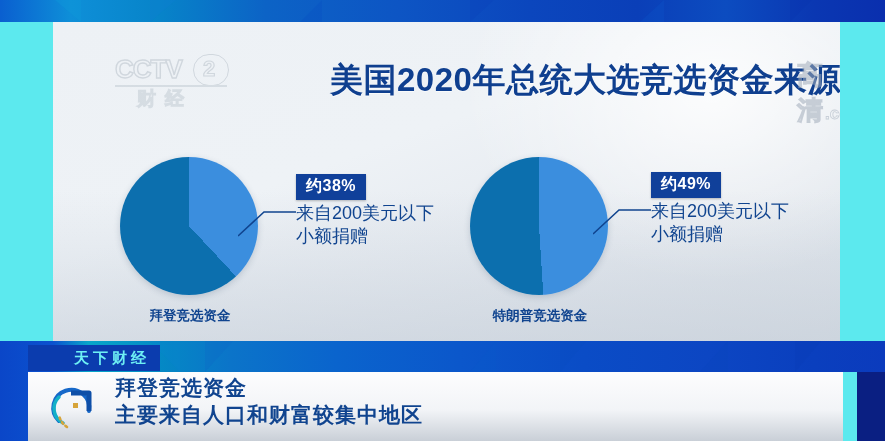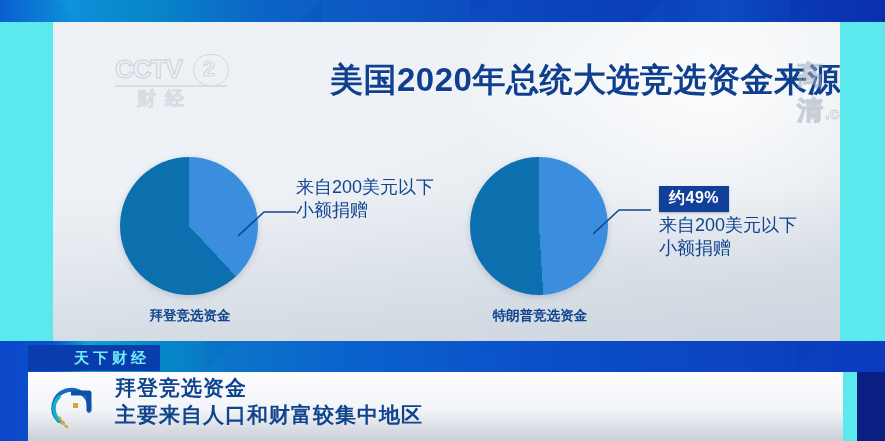--- a/index.html
+++ b/index.html
@@ -162,37 +162,38 @@
       <div class="pie" style="width:138px;height:138px;
                   background:conic-gradient(from 0deg,#3b8ede 0deg 137deg,#0c6fae 137deg 360deg);"></div>
       <div class="pie-caption" style="top:150px;left:0;">拜登竞选资金</div>
     </div>
 
     <svg class="leader" width="60" height="40" style="left:185px;top:178px;">
       <polyline points="0,36 26,12 58,12" fill="none" stroke="#10448f" stroke-width="1.6"></polyline>
     </svg>
 
     <div class="callout" style="left:243px;top:152px;">
+      <div class="badge">约38%</div>
       <div class="callout-text">
         <div>来自200美元以下</div>
         <div>小额捐赠</div>
       </div>
     </div>
 
     <div class="pie-wrap" style="left:417px;top:135px;width:140px;height:175px;">
       <div class="pie" style="width:138px;height:138px;
                   background:conic-gradient(from 0deg,#3b8ede 0deg 176.4deg,#0c6fae 176.4deg 360deg);"></div>
       <div class="pie-caption" style="top:150px;left:0;">特朗普竞选资金</div>
     </div>
 
     <svg class="leader" width="60" height="40" style="left:540px;top:176px;">
       <polyline points="0,36 26,12 58,12" fill="none" stroke="#10448f" stroke-width="1.6"></polyline>
     </svg>
 
-    <div class="callout" style="left:598px;top:164px;margin-left:8px;">
+    <div class="callout" style="left:598px;top:150px;">
       <div class="badge">约49%</div>
       <div class="callout-text">
         <div>来自200美元以下</div>
         <div>小额捐赠</div>
       </div>
     </div>
   </div>
 
   <div class="banner">
     <div class="deco" style="left:150px;top:0;width:0;height:0;border-left:30px solid transparent;border-top:31px solid #0b84cf;"></div>

